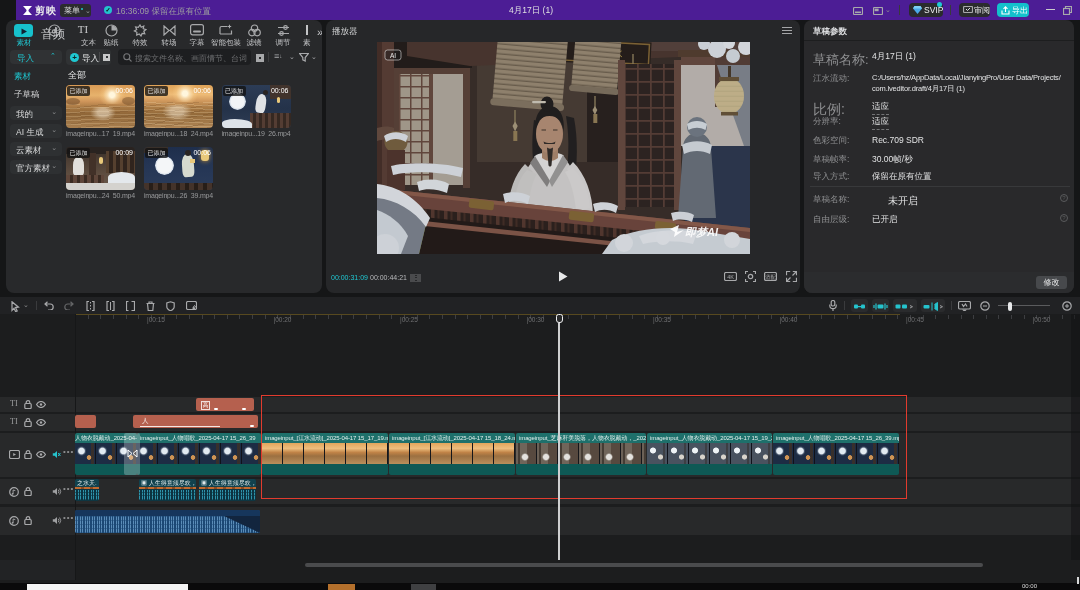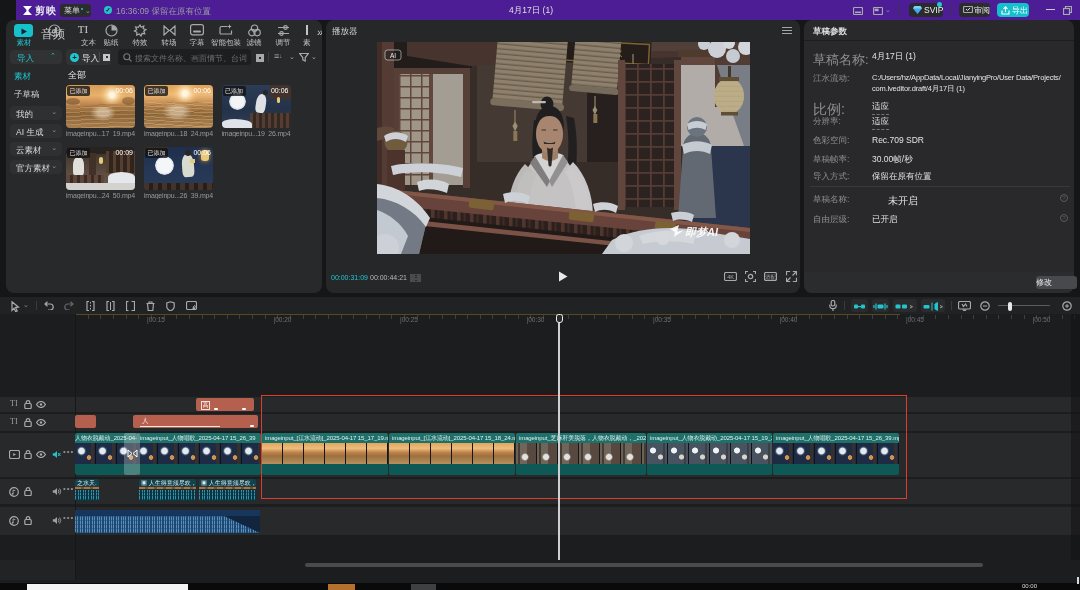--- a/index.html
+++ b/index.html
@@ -452,21 +452,21 @@
   <div class="abs" style="left:9px;top:151px;font-size:8.5px;color:#8f9092">导入方式:</div>
   <div class="abs" style="left:68px;top:151px;font-size:8.5px;color:#e2e3e4">保留在原有位置</div>
   <div class="abs" style="left:6px;top:166px;width:260px;height:1px;background:#38393b"></div>
   <div class="abs" style="left:9px;top:174px;font-size:8.5px;color:#8f9092">草稿名称:</div>
   <div class="abs" style="left:84px;top:174px;font-size:10px;color:#e2e3e4">未开启</div>
   <div class="abs" style="left:256px;top:174px;width:8px;height:8px;border:1px solid #5a5b5d;border-radius:50%;color:#5a5b5d;font-size:6px;line-height:7px;text-align:center">?</div>
   <div class="abs" style="left:9px;top:194px;font-size:8.5px;color:#8f9092">自由层级:</div>
   <div class="abs" style="left:68px;top:194px;font-size:8.5px;color:#e2e3e4">已开启</div>
   <div class="abs" style="left:256px;top:194px;width:8px;height:8px;border:1px solid #5a5b5d;border-radius:50%;color:#5a5b5d;font-size:6px;line-height:7px;text-align:center">?</div>
   <div class="abs" style="left:0;top:252px;width:270px;height:21px;background:#2b2c2e;border-radius:0 0 8px 8px"></div>
-  <div class="abs" style="left:232px;top:256px;width:41px;height:13px;background:#47494c;border-radius:3px;color:#e8e9ea;font-size:8px;line-height:13px;text-align:left">修改</div>
+  <div class="abs" style="left:232px;top:256px;width:31px;height:13px;background:#47494c;border-radius:3px;color:#e8e9ea;font-size:8px;line-height:13px;text-align:center">修改</div>
 </div>
 
 <div class="abs" style="left:0;top:297px;width:1080px;height:286px;background:#1c1d1e" id="timeline">
 
   <div class="abs" style="left:0;top:0;width:1080px;height:17px;background:#212224"></div>
   <svg class="abs" style="left:10px;top:3.5px" width="10" height="11" viewBox="0 0 10 11">
       <path d="M2 0.8L8.5 6.2L5.5 6.6L7.2 10L5.6 10.6L4 7.2L2 9.4Z" class="ic" stroke-width="1.1"></path>
     </svg>
   <div class="abs" style="left:23px;top:4px;font-size:7px;color:#8e8f91">⌄</div>
   <div class="abs" style="left:36px;top:4px;width:1px;height:9px;background:#3a3b3d"></div>

